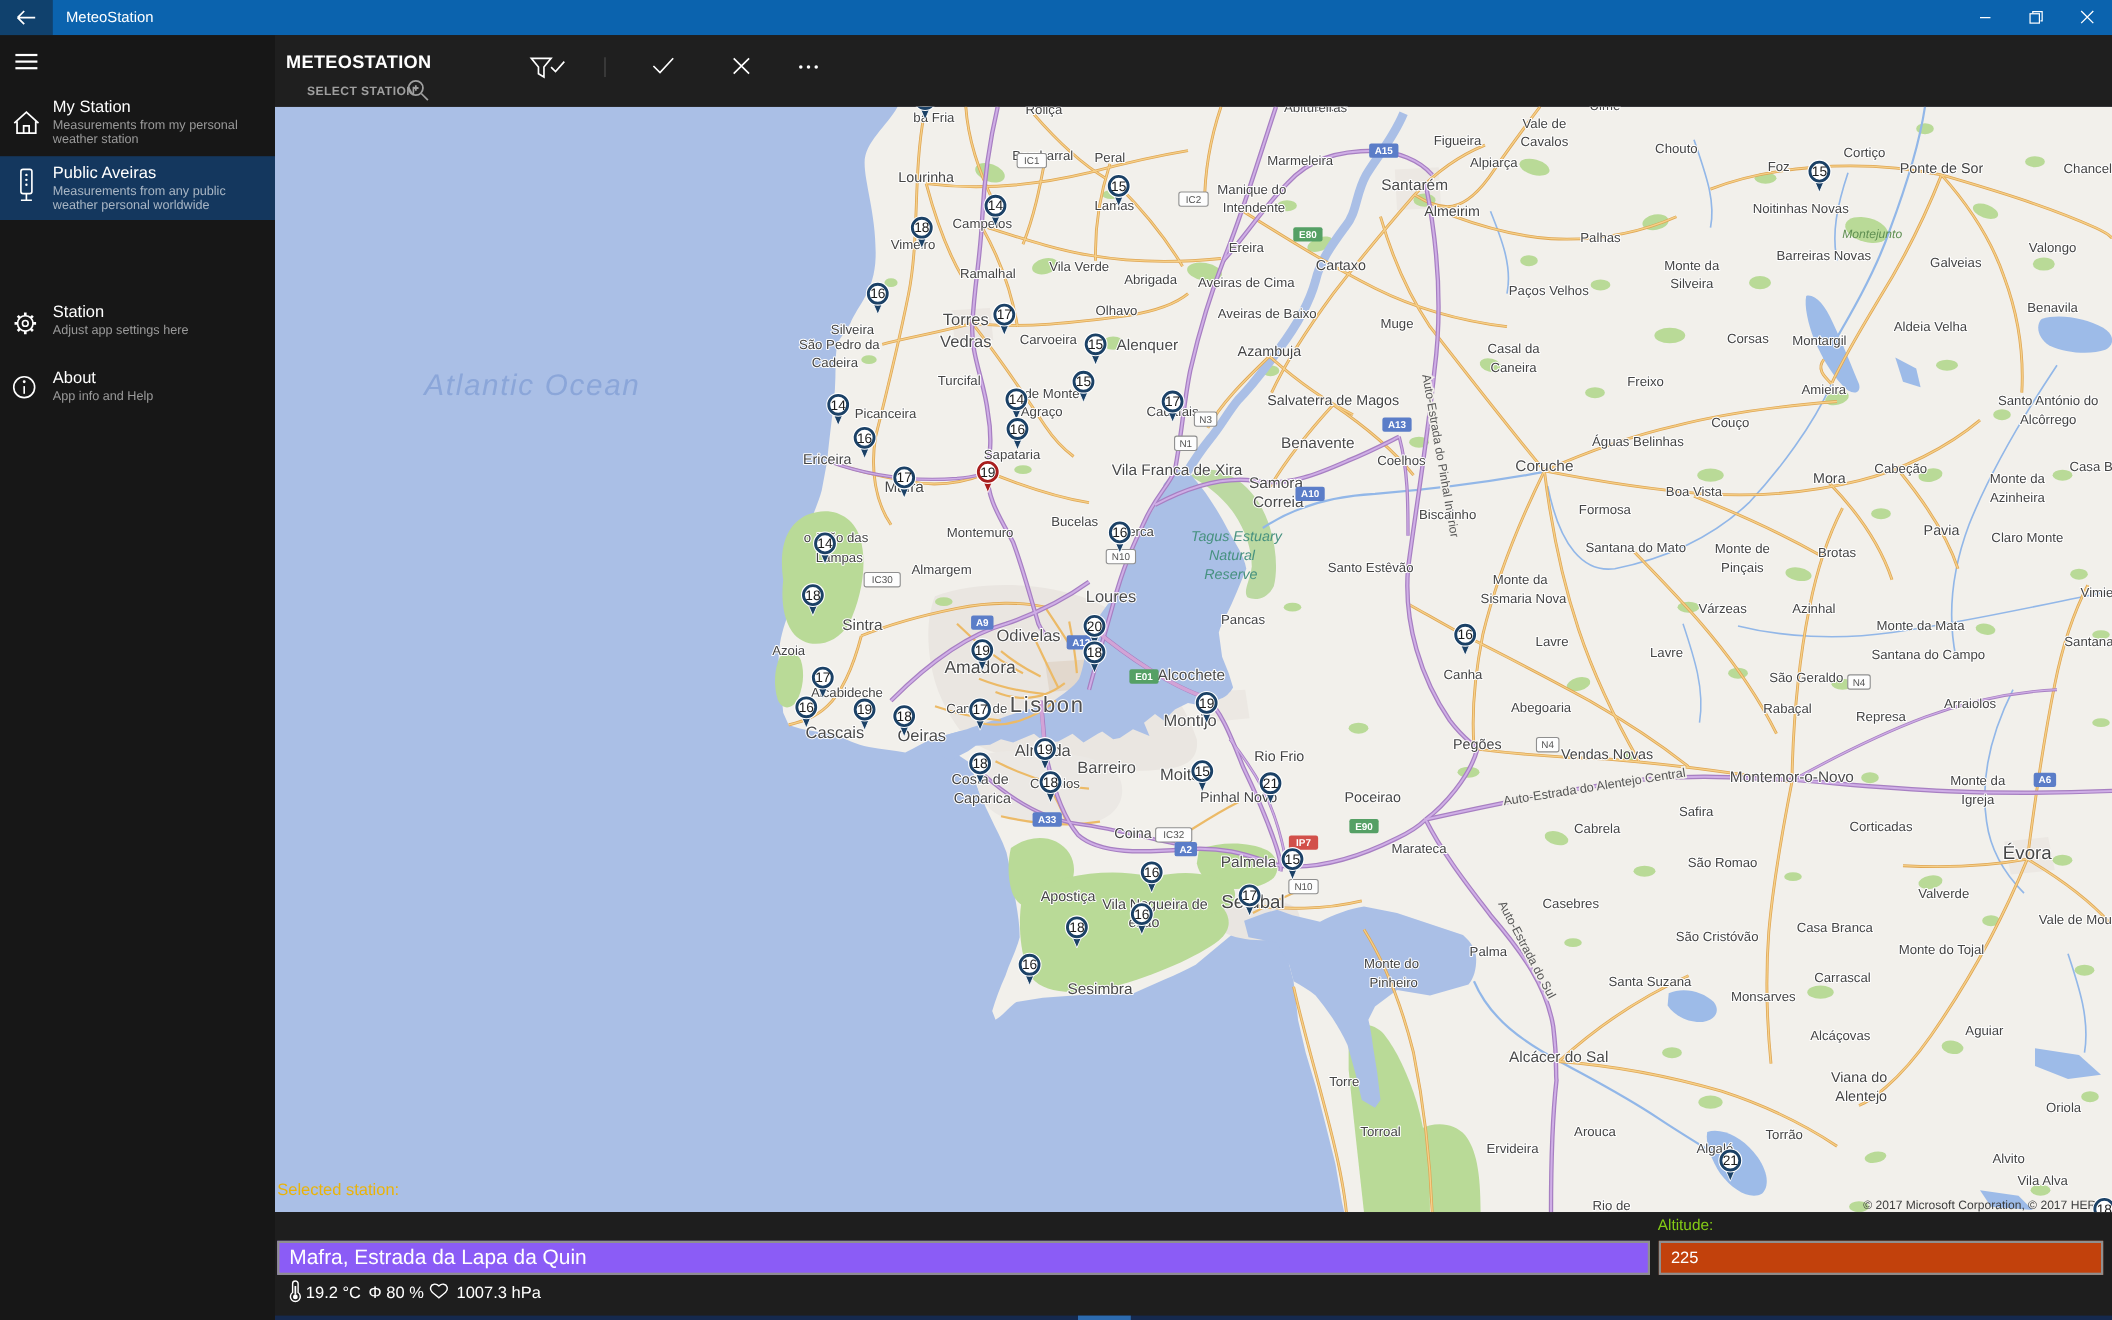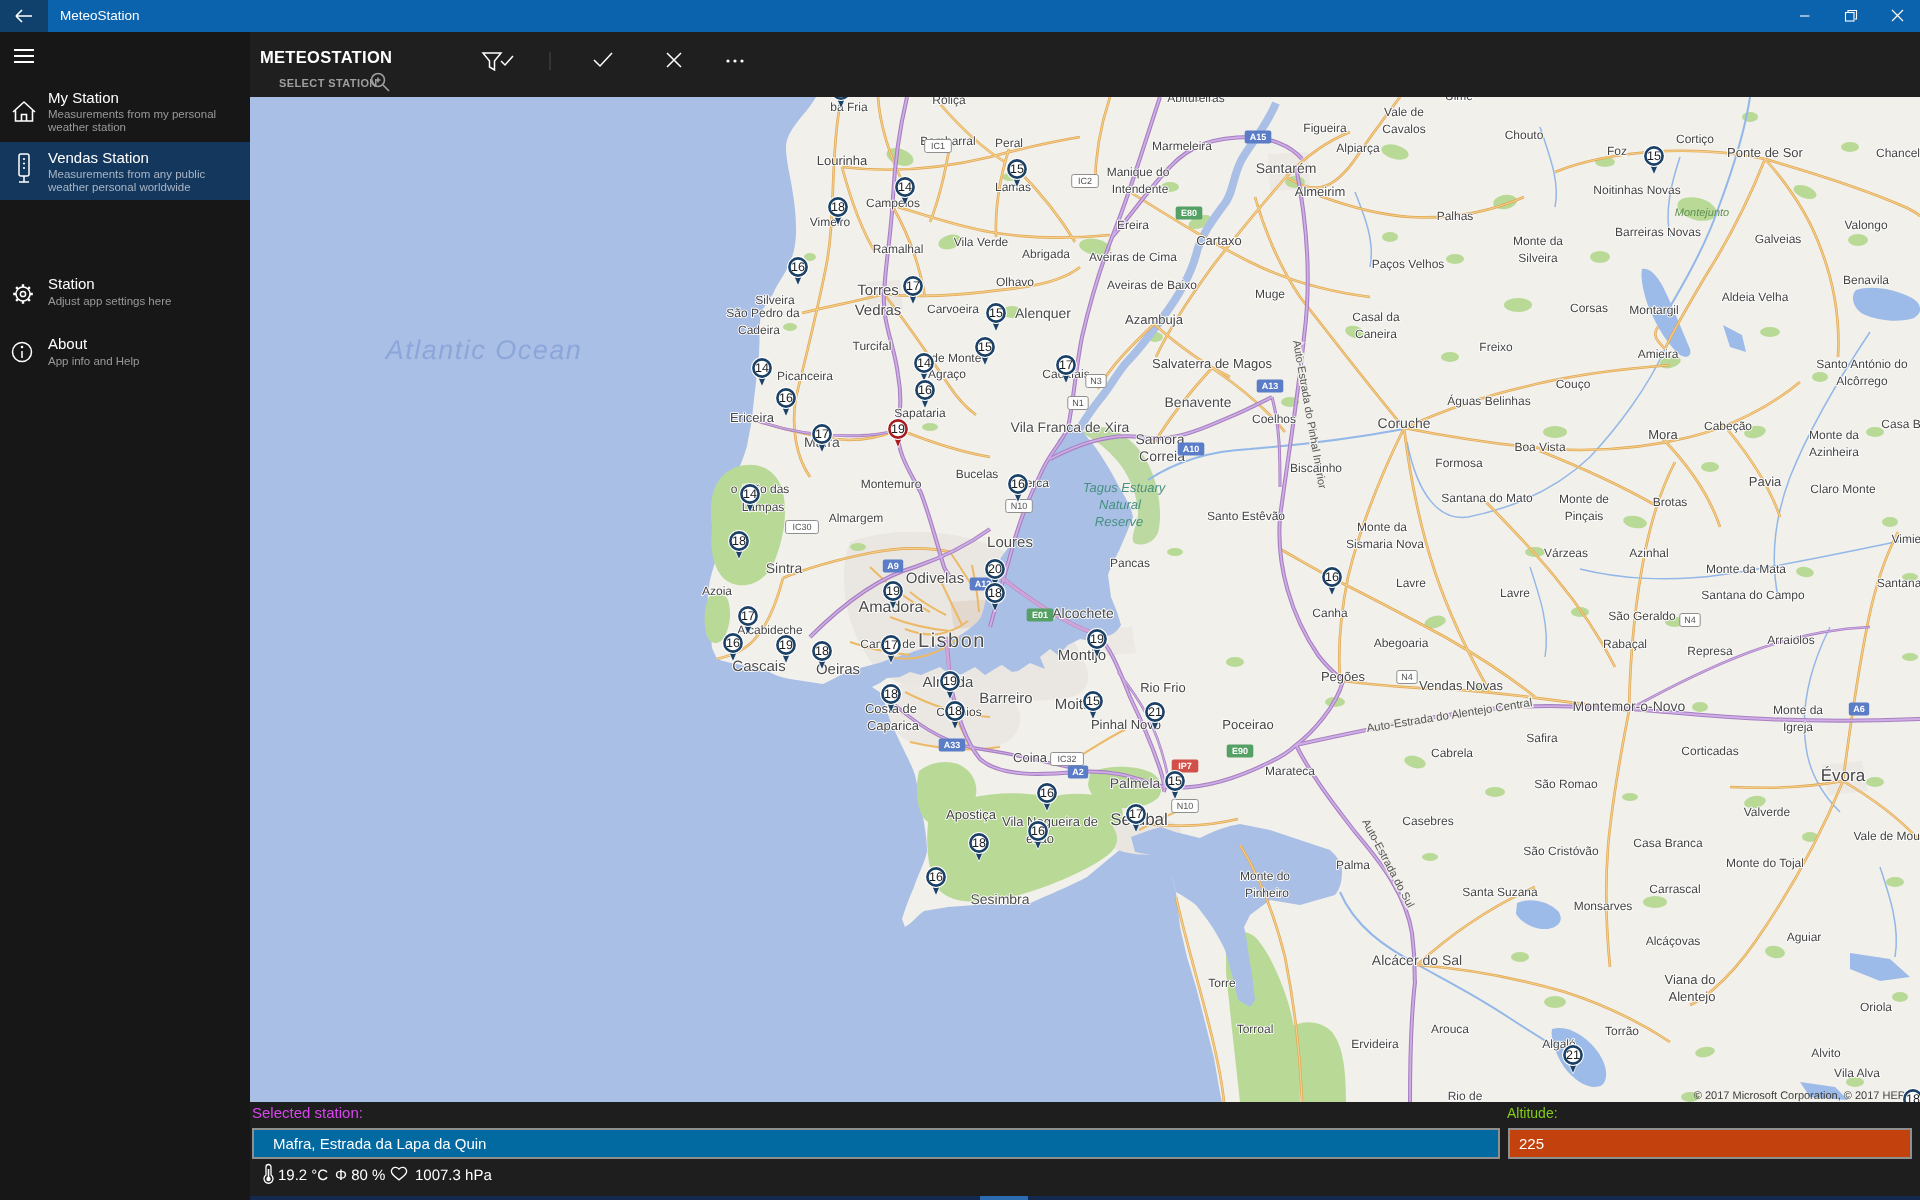--- a/index.html
+++ b/index.html
@@ -52,21 +52,21 @@
     <g stroke-width="2.4">
       <path d="M23,34.2 V37 M23,51 V53.8 M13.2,44 H16 M30,44 H32.8 M16.1,37.1 L18,39 M28,49 L29.9,50.9 M29.9,37.1 L28,39 M18,49 L16.1,50.9"></path>
     </g>
     <circle cx="22" cy="102" r="9.5"></circle>
     <path d="M22,101 V108"></path>
   </g>
   <circle cx="22" cy="97" r="1.3" fill="#fff"></circle>
 </svg>
 <div class="abs" style="left:48px;top:89px;color:#fff;font-size:15px;">My Station</div>
 <div class="abs" style="left:48px;top:108px;width:185px;color:#9a9a9a;font-size:11.5px;line-height:12.5px;">Measurements from my personal weather station</div>
-<div class="abs" style="left:48px;top:149px;color:#fff;font-size:15px;">Vendas Station</div>
+<div class="abs" style="left:48px;top:149px;color:#fff;font-size:15px;">Public Aveiras</div>
 <div class="abs" style="left:48px;top:168px;width:185px;color:#a9b6c4;font-size:11.5px;line-height:12.5px;">Measurements from any public weather personal worldwide</div>
 <div class="abs" style="left:48px;top:275px;color:#fff;font-size:15px;">Station</div>
 <div class="abs" style="left:48px;top:295px;color:#9a9a9a;font-size:11.5px;">Adjust app settings here</div>
 <div class="abs" style="left:48px;top:335px;color:#fff;font-size:15px;">About</div>
 <div class="abs" style="left:48px;top:355px;color:#9a9a9a;font-size:11.5px;">App info and Help</div>
 
 <div class="abs" style="left:250px;top:32px;width:1670px;height:65px;background:#1f1f1f;"></div>
 <div class="abs" style="left:260px;top:48px;color:#fff;font-size:16.5px;font-weight:bold;letter-spacing:0.3px;">METEOSTATION</div>
 <div class="abs" style="left:263px;top:77px;color:#9f9f9f;font-size:11px;font-weight:bold;letter-spacing:0.4px;margin-left:16px;">SELECT STATION</div>
 <svg class="abs" style="left:366px;top:70px;" width="30" height="26">
@@ -842,23 +842,23 @@
     </g>
 <g transform="translate(1663,1002)">
       <path d="M-4.4,8.6 L0,18.8 L4.4,8.6 Z" fill="#1b4166" stroke="#fff" stroke-width="0.8"></path>
       <circle r="10.9" fill="#fff"></circle>
       <circle r="8.6" fill="#fff" stroke="#1b4166" stroke-width="2.6"></circle>
       <text y="4.3" font-size="12.5" fill="#1c1c1c" text-anchor="middle">18</text>
     </g>
 </svg>
 
 <div class="abs" style="left:250px;top:1102px;width:1670px;height:98px;background:#1e1e1e;"></div>
-<div class="abs" style="left:252px;top:1104px;color:#d946ef;font-size:15px;">Selected station:</div>
+<div class="abs" style="left:252px;top:1073px;color:#eab308;font-size:15px;">Selected station:</div>
 <div class="abs" style="left:1507px;top:1105px;color:#84cc16;font-size:14px;">Altitude:</div>
-<div class="abs" style="left:252px;top:1128px;width:1248px;height:31px;background:#0369a1;border:2px solid #8f8f8f;color:#fff;font-size:15px;line-height:27px;padding-left:19px;">Mafra, Estrada da Lapa da Quin</div>
+<div class="abs" style="left:252px;top:1128px;width:1248px;height:31px;background:#8b5cf6;border:2px solid #8f8f8f;color:#fff;font-size:19px;line-height:27px;padding-left:9px;">Mafra, Estrada da Lapa da Quin</div>
 <div class="abs" style="left:1508px;top:1128px;width:404px;height:31px;background:#c2410c;border:2px solid #8f8f8f;color:#fff;font-size:15px;line-height:27px;padding-left:9px;">225</div>
 <svg class="abs" style="left:258px;top:1163px;" width="420" height="24">
   <g stroke="#fff" stroke-width="1.3" fill="none">
     <path d="M8,4 a2.5,2.5 0 0 1 5,0 V12 a4.5,4.5 0 1 1 -5,0 Z"></path>
     <path d="M141,6 C138.5,3.5 134.5,4 133.5,7.2 C132.8,9.8 134.5,11.6 136.8,13.4 L141,16.8 L145.2,13.4 C147.5,11.6 149.2,9.8 148.5,7.2 C147.5,4 143.5,3.5 141,6 Z"></path>
   </g>
   <circle cx="10.5" cy="16" r="2.2" fill="#fff"></circle>
   <path d="M10.5,14 V6" stroke="#fff" stroke-width="1.6"></path>
   <text x="20" y="17" font-size="15" fill="#fff">19.2 °C</text>
   <text x="77" y="17" font-size="15" fill="#fff">Φ 80 %</text>

